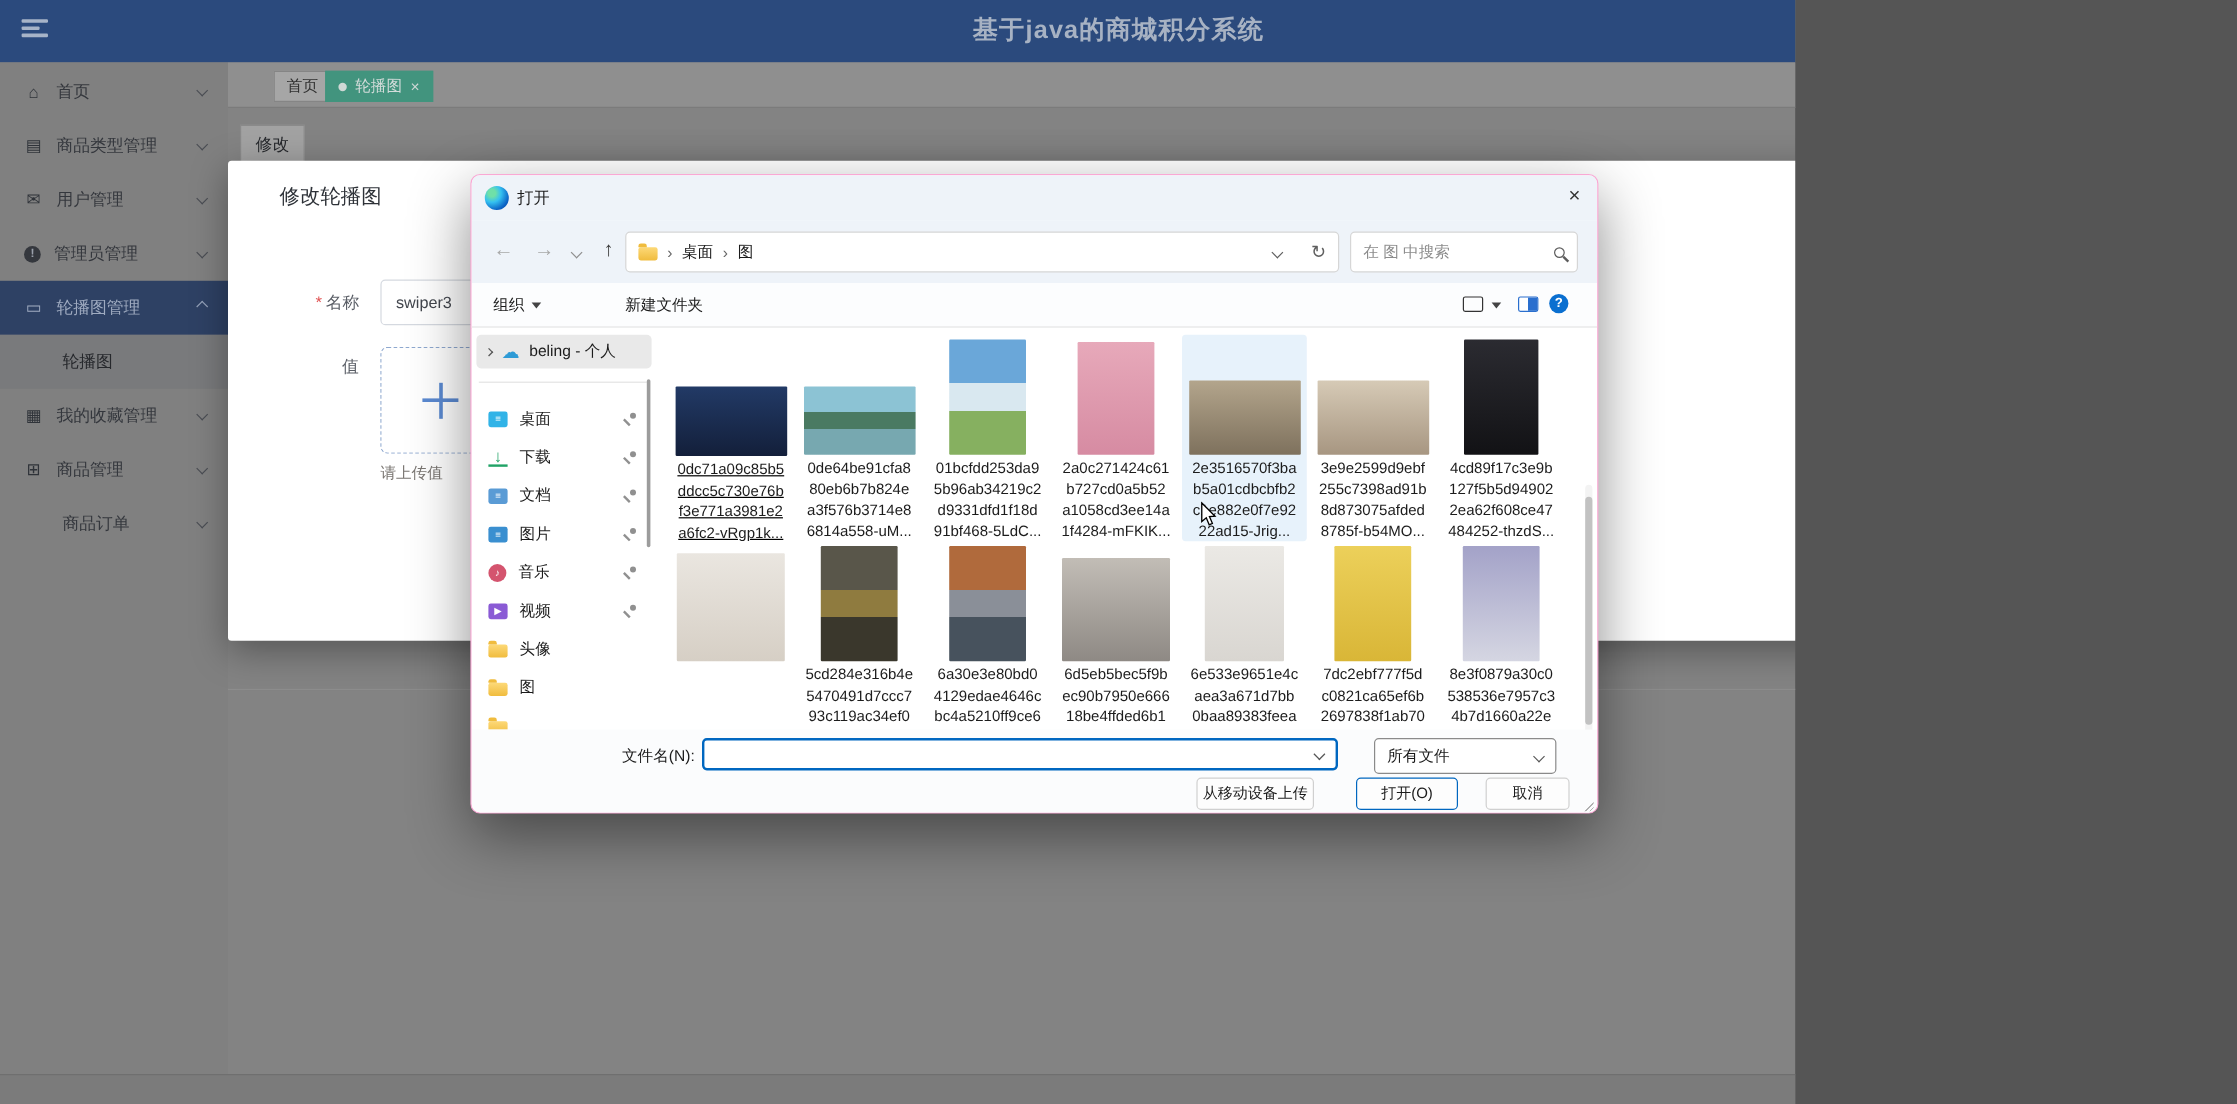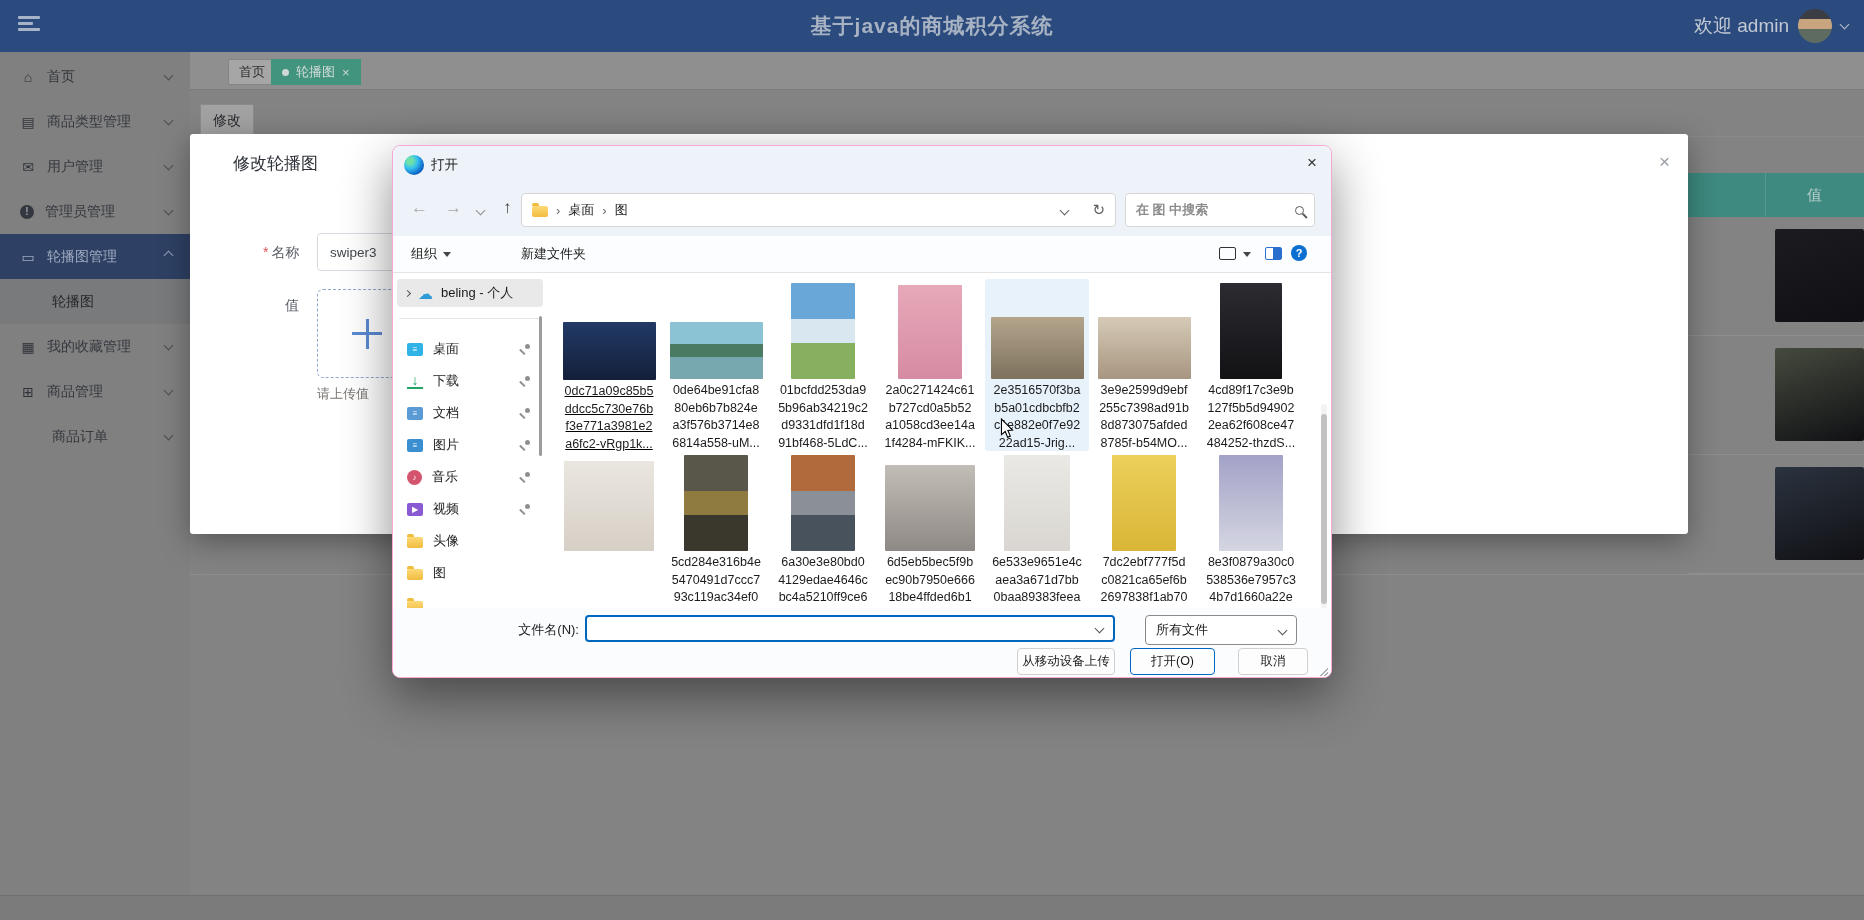--- a/index.html
+++ b/index.html
@@ -1,17 +1,17 @@
 <!DOCTYPE html>
 <html><head>
 <meta charset="utf-8">
 <style>
   html,body{margin:0;padding:0;background:#555;}
   *{box-sizing:border-box;font-family:"Liberation Sans","DejaVu Sans",sans-serif;}
-  #stage{position:relative;width:1864px;height:920px;overflow:hidden;background:#838383;}
+  #stage{position:relative;width:1496px;height:920px;overflow:hidden;background:#838383;}
 
   
   .hdr{position:absolute;left:0;top:0;width:1864px;height:52px;background:#2b4a7d;z-index:1;}
   .burger{position:absolute;left:18px;top:16px;width:22px;height:18px;cursor:pointer;}
   .burger i{display:block;height:2.6px;background:#a7b4c8;margin-bottom:3.6px;border-radius:1px;}
   .burger i:nth-child(2){width:70%;}
   .hdr-title{position:absolute;left:0;right:0;top:0;height:52px;line-height:52px;text-align:center;
     color:#a7b2c3;font-size:21px;font-weight:bold;letter-spacing:1px;}
   .hdr-right{position:absolute;right:16px;top:0;height:52px;display:flex;align-items:center;gap:9px;}
   .welcome{color:#c2c9d4;font-size:19px;}
@@ -84,21 +84,21 @@
   .dlg-nav{position:absolute;left:0;top:38px;width:100%;height:52px;background:#eef3f9;}
   .nav-arr{position:absolute;top:14px;font-size:17px;color:#a8a8a8;cursor:pointer;line-height:1.2;}
   .nav-arr.dark{color:#3c3c3c;}
   .nav-chev-sm{position:absolute;top:23px;color:#8f8f8f;}
   .addr{position:absolute;left:128px;top:9px;width:595px;height:34px;background:#fff;border:1px solid #d6d6d6;border-radius:4px;
     display:flex;align-items:center;padding:0 10px;gap:8px;font-size:13px;color:#1b1b1b;}
   .crumb-sep{color:#666;font-size:13px;}
   .addr .chev{color:#5f5f5f;margin-left:auto;}
   .refresh{font-size:15px;color:#5f5f5f;margin-left:16px;}
   .search{position:absolute;left:732px;top:9px;width:190px;height:34px;background:#fff;border:1px solid #d6d6d6;border-radius:4px;
-    display:flex;align-items:center;padding:0 10px;font-size:13px;color:#8c8c8c;font-weight:bold;}
+    display:flex;align-items:center;padding:0 10px;font-size:13px;color:#8c8c8c;}
   .mag{position:relative;width:9px;height:9px;border:1.5px solid #5c5c5c;border-radius:50%;margin-left:auto;}
   .mag::after{content:"";position:absolute;width:6px;height:1.5px;background:#5c5c5c;transform:rotate(45deg);right:-5px;bottom:-3px;}
   .dlg-toolbar{position:absolute;left:0;top:90px;width:100%;height:37px;background:#fcfdfe;border-bottom:1px solid #e4e4e4;}
   .tb-btn{position:absolute;top:9px;font-size:13px;color:#1b1b1b;cursor:pointer;display:flex;align-items:center;gap:6px;justify-content:flex-end;}
   .tb-caret{width:0;height:0;border-left:4px solid transparent;border-right:4px solid transparent;border-top:5px solid #444;}
   .view-ico{position:absolute;left:826px;top:11px;width:17px;height:13px;border:1.5px solid #333;border-radius:2px;cursor:pointer;}
   .view-caret{position:absolute;left:850px;top:16px;width:0;height:0;border-left:4px solid transparent;border-right:4px solid transparent;border-top:5px solid #444;cursor:pointer;}
   .pane-ico{position:absolute;left:872px;top:11px;width:17px;height:13px;border:1.5px solid #2a6fce;border-radius:2px;
     background:linear-gradient(90deg,#fff 0 50%,#2a6fce 50%);cursor:pointer;}
   .help-ico{position:absolute;left:898px;top:9px;width:16px;height:16px;border-radius:50%;background:#0a6fd0;color:#fff;
@@ -134,21 +134,21 @@
   .dlg-bottom{position:absolute;left:0;top:462px;width:100%;height:71px;background:#fbfcfd;}
   .fn-label{position:absolute;left:100px;top:13px;width:86px;text-align:right;font-size:13px;color:#1b1b1b;}
   .fn-input{position:absolute;left:192px;top:7px;width:530px;height:27px;background:#fff;border:2px solid #0067c0;border-radius:4px;
     display:flex;align-items:center;padding:0 10px;font-size:13px;color:#1b1b1b;}
   .fn-input .chev{color:#555;margin-left:auto;}
   .ft-combo{position:absolute;left:752px;top:7px;width:152px;height:27px;background:#fff;border:1px solid #8a8a8a;border-radius:4px;
     display:flex;align-items:center;padding:14px 10px;font-size:13px;color:#1b1b1b;cursor:pointer;}
   .ft-combo .chev{color:#555;margin-left:auto;}
   .dlg-btn{position:absolute;top:40px;height:27px;border:1px solid #d0d0d0;border-radius:4px;background:#fdfdfd;
     font-size:12.5px;color:#1b1b1b;display:flex;align-items:center;justify-content:center;cursor:pointer;}
-  .btn-mobile{left:624px;width:98px;}
+  .btn-mobile{left:604px;width:98px;}
   .btn-open{left:737px;width:85px;border-color:#0067c0;}
   .btn-cancel{left:845px;width:70px;}
   .grip{position:absolute;right:3px;bottom:3px;width:8px;height:8px;
     background:linear-gradient(135deg,transparent 0 50%,#b0b0b0 50% 60%,transparent 60% 75%,#b0b0b0 75% 85%,transparent 85%);}
 
   .cursor{position:absolute;left:1000px;top:418px;z-index:20;pointer-events:none;}
 </style>
 </head>
 <body>
 

